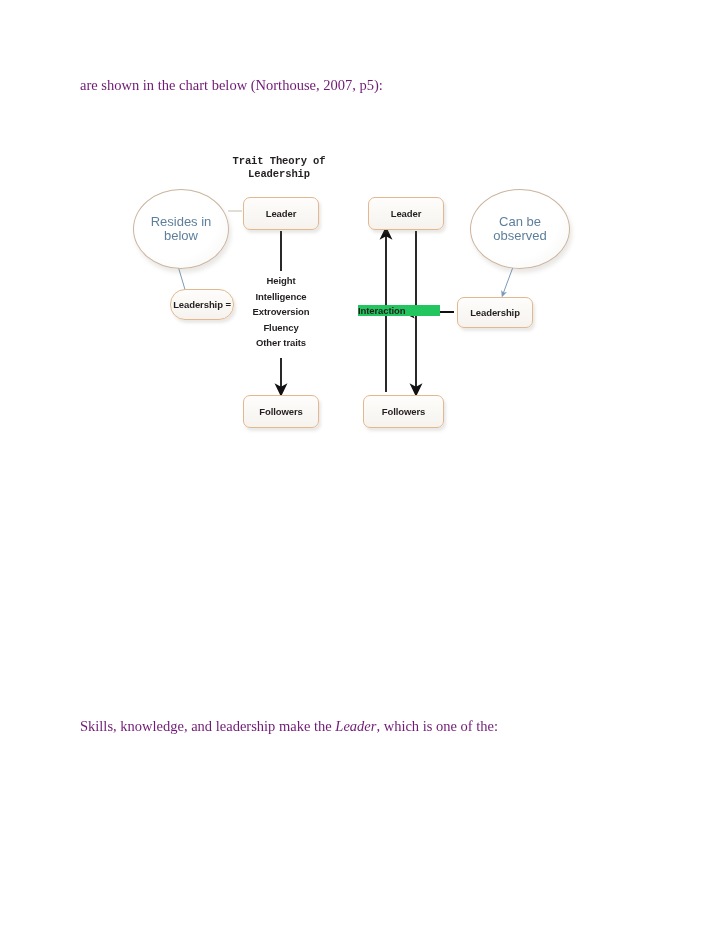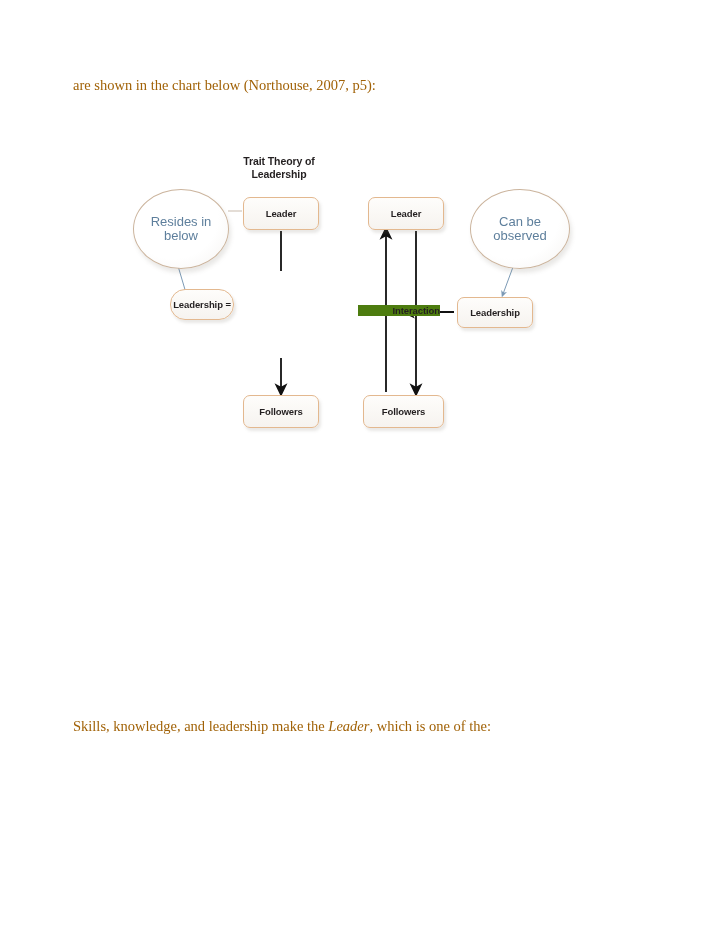--- a/index.html
+++ b/index.html
@@ -20,47 +20,47 @@
     position: absolute;
     left: 0; top: 0;
     width: 728px;
     height: 943px;
     background: #ffffff;
   }
 
   
   .para {
     position: absolute;
-    left: 73px;
+    left: 80px;
     width: 600px;
     font-family: "Liberation Serif", serif;
     font-size: 14.5px;
     line-height: 38px;
-    color: #a16207;
+    color: #701a75;
   }
   .para em { font-style: italic; }
 
   .intro-line  { top: 66px; }
   .para-2      { top: 547px; }
   .para-3      { top: 622px; }
   .para-4      { top: 707px; }
 
   
   .figure {
     position: absolute;
     left: 120px;
     top: 145px;
     width: 470px;
     height: 300px;
   }
   .figure svg { display: block; }
 
   .col-title {
     position: absolute;
-    font-family: Liberation Sans, sans-serif;
+    font-family: Liberation Mono, monospace;
     font-size: 10.5px;
     font-weight: bold;
     color: #231f20;
     text-align: center;
     line-height: 13px;
     letter-spacing: -0.1px;
   }
   .title-trait   { left: 104px; top: 10px;  width: 110px; }
   .title-process { left: 244px; top: 10px;  width: 116px; }
 
@@ -122,26 +122,26 @@
     line-height: 15.5px;
     letter-spacing: -0.1px;
   }
 
   
   .interaction-label {
     position: absolute;
     left: 238px;
     top: 160px;
     width: 82px;
-    text-align: right;
+    text-align: left;
     font-family: "Liberation Sans", sans-serif;
     font-size: 9.5px;
     font-weight: bold;
     color: #231f20;
-    background: #4d7c0f;
+    background: #22c55e;
     letter-spacing: -0.1px;
   }
 
   .arrows {
     position: absolute;
     left: 0; top: 0;
     width: 470px;
     height: 300px;
     pointer-events: none;
   }
@@ -202,20 +202,27 @@
       </div>
     </div>
 
     <div class="rbox box-leader-left">Leader</div>
     <div class="rbox box-leader-right">Leader</div>
     <div class="rbox box-leadership-eq">Leadership =</div>
     <div class="rbox box-leadership-r">Leadership</div>
     <div class="rbox box-follow-left">Followers</div>
     <div class="rbox box-follow-right">Followers</div>
 
+    <div class="trait-list">
+      <div>Height</div>
+      <div>Intelligence</div>
+      <div>Extroversion</div>
+      <div>Fluency</div>
+      <div>Other traits</div>
+    </div>
 
     <div class="interaction-label">Interaction</div>
 
   </div>
 
 
 
   <div class="para para-4">
     <span>Skills, knowledge, and leadership make the </span><em>Leader</em><span>, which is one of the:</span>
   </div>

